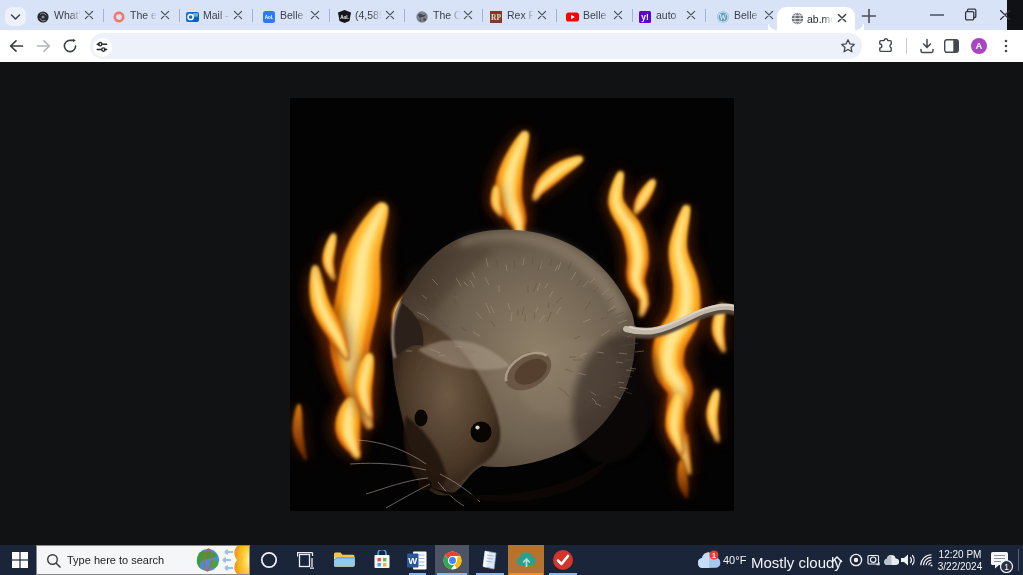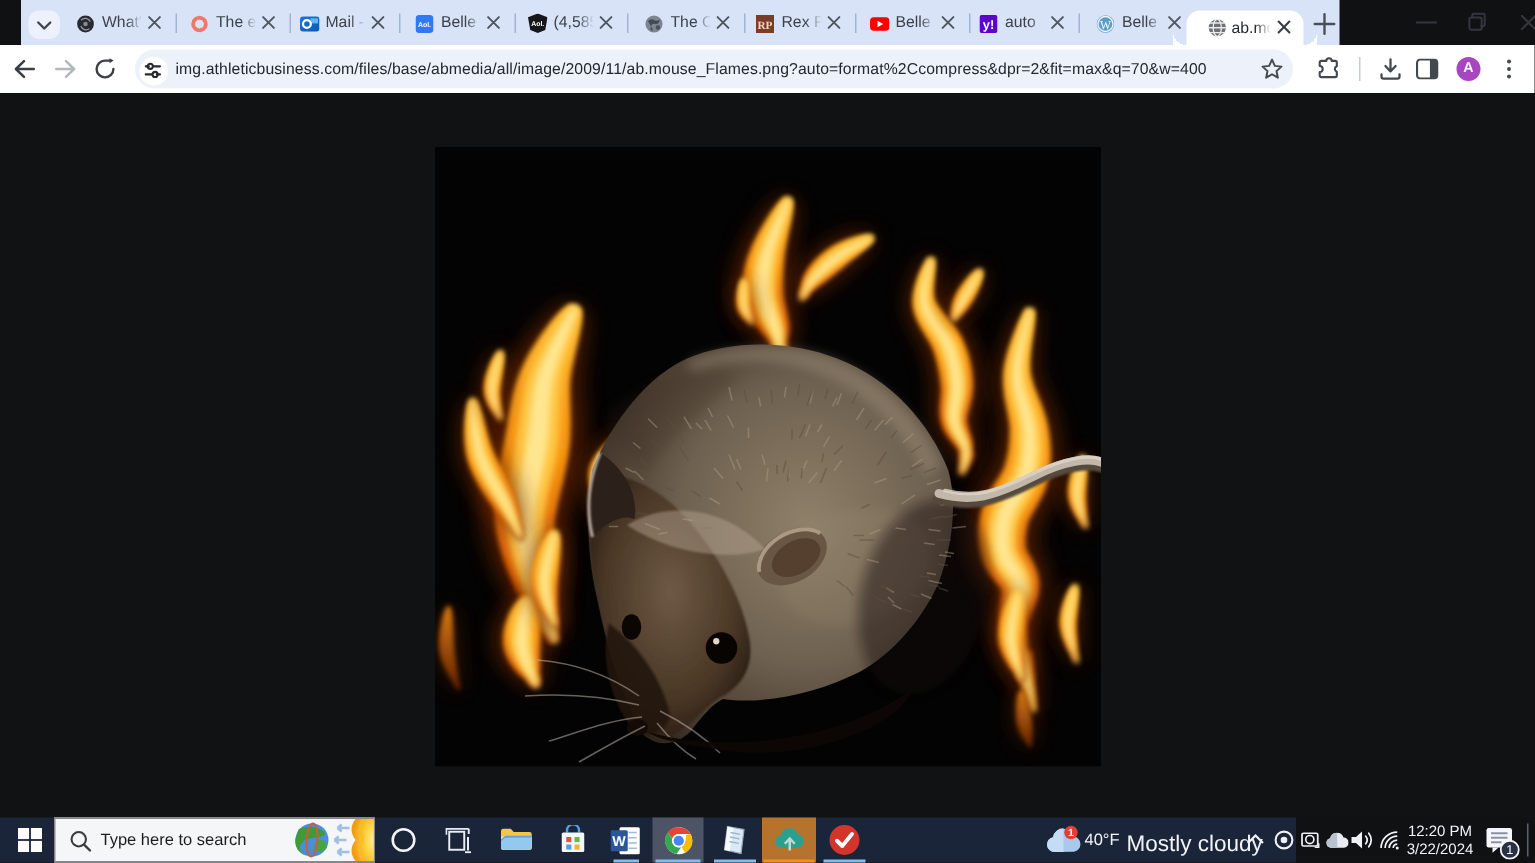--- a/index.html
+++ b/index.html
@@ -1,18 +1,18 @@
 <!DOCTYPE html>
 <html><head><meta charset="utf-8"><style>
 *{margin:0;padding:0;box-sizing:border-box}
 html,body{width:1023px;height:575px;overflow:hidden;font-family:"Liberation Sans",sans-serif;background:#101112}
-#tabstrip{position:absolute;left:14px;top:0;width:879px;height:30px;background:#d9e3f8}
+#tabstrip{position:absolute;left:0;top:0;width:1007px;height:30px;background:#d9e3f8}
 #toolbar{position:absolute;left:0;top:30px;width:1023px;height:32px;background:#ffffff}
 #content{position:absolute;left:0;top:62px;width:1023px;height:483px;background:#111213;overflow:hidden}
-#taskbar{position:absolute;left:0;top:545px;width:864px;height:30px;background:#1b253a}
+#taskbar{position:absolute;left:0;top:545px;width:1023px;height:30px;background:#1b253a}
 .abs{position:absolute}
 .tabtitle{position:absolute;top:9px;font-size:10.5px;color:#3c4149;white-space:nowrap;overflow:hidden;width:27px;-webkit-mask-image:linear-gradient(90deg,#000 60%,transparent);mask-image:linear-gradient(90deg,#000 60%,transparent)}
 .sep{position:absolute;top:9px;width:1px;height:13px;background:#a4b3d2}
 #omni{position:absolute;left:90px;top:3px;width:772px;height:26px;border-radius:13px;background:#edf1fa}
 #urltxt{position:absolute;left:117px;top:10px;font-size:10.5px;letter-spacing:0.08px;color:#24272e;white-space:nowrap}
 #activetab{position:absolute;left:777px;top:7px;width:78px;height:23px;background:#fff;border-radius:9px 9px 0 0}
 #activetab:before,#activetab:after{content:"";position:absolute;bottom:0;width:9px;height:9px;background:radial-gradient(circle at 0 0,transparent 9px,#fff 9px)}
 #activetab:before{left:-9px;transform:scaleX(-1)}
 #activetab:after{right:-9px}
 #chevpill{position:absolute;left:5px;top:7px;width:21px;height:19px;border-radius:7px;background:#ecf1fd}
@@ -185,21 +185,20 @@
 <svg class="abs" style="left:944px;top:9px" width="15" height="14">
       <rect x="0.7" y="0.7" width="13.6" height="12.6" rx="2.2" fill="none" stroke="#43484f" stroke-width="1.4"></rect>
       <path d="M9.3,1 V13 H12 a2,2 0 0 0 2,-2 V3 a2,2 0 0 0 -2,-2 Z" fill="#43484f"></path>
     </svg>
 <div class="abs" style="left:971px;top:8px;width:16px;height:16px;border-radius:50%;background:#a845c0;color:#fff;font-size:9.5px;font-weight:bold;text-align:center;line-height:16px">A</div>
 <svg class="abs" style="left:1002px;top:9px" width="8" height="14">
       <circle cx="4" cy="2" r="1.3" fill="#43484f"></circle>
       <circle cx="4" cy="7" r="1.3" fill="#43484f"></circle>
       <circle cx="4" cy="12" r="1.3" fill="#43484f"></circle>
     </svg>
-<div id="urltxt">img.athleticbusiness.com/files/base/abmedia/all/image/2009/11/ab.mouse_Flames.png?auto=format%2Ccompress&amp;dpr=2&amp;fit=max&amp;q=70&amp;w=400</div>
 </div>
 <div id="content">
 <svg id="pic" class="abs" style="left:290px;top:36px" width="444" height="413" viewBox="0 0 444 413">
 <defs>
 <radialGradient id="bodyg" cx="0.60" cy="0.45" r="0.78">
  <stop offset="0" stop-color="#8f8069"></stop>
           <stop offset="0.45" stop-color="#6f6150"></stop>
  <stop offset="0.75" stop-color="#45382c"></stop>
           <stop offset="1" stop-color="#1a120b"></stop>
 </radialGradient>

